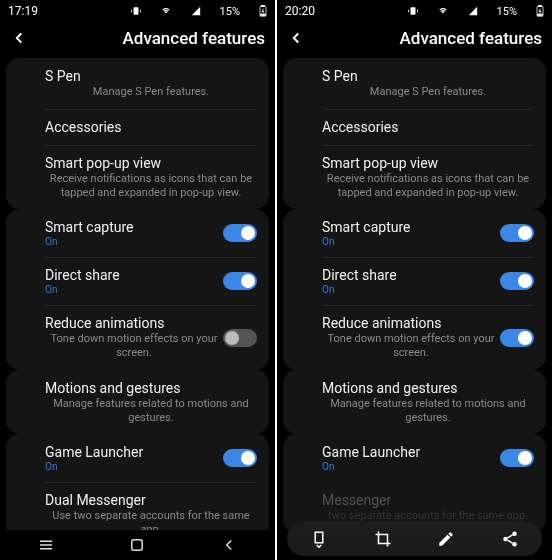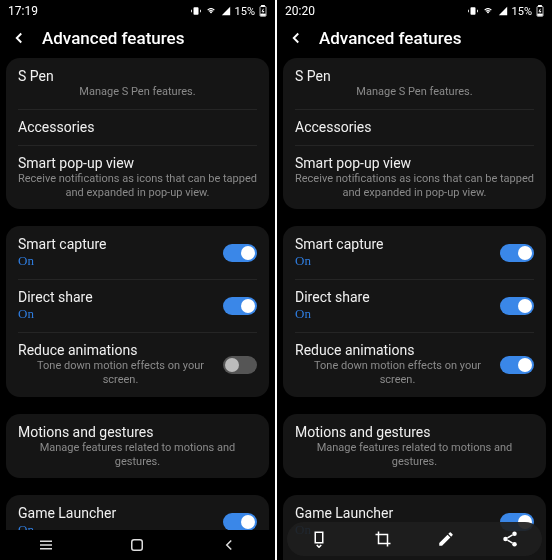--- a/index.html
+++ b/index.html
@@ -28,43 +28,45 @@
     display: flex;
     align-items: center;
     justify-content: space-between;
     padding: 0 8px;
     font-size: 12px;
     color: #fff;
   }
   .status-right {
     display: flex;
     align-items: center;
-    gap: 4px;
+    gap: 19px;
     text-align: right;
   }
   .status-right svg { display: block; }
   .header {
     display: flex;
     align-items: center;
     padding: 6px 10px 10px 10px;
     gap: 14px;
+    justify-content: space-between;
   }
   .header-title {
     font-size: 17px;
     font-weight: 500;
     color: #fff;
   }
   .content {
     padding: 0 6px;
   }
   .card {
     background: #151515;
     border-radius: 14px;
-    margin-bottom: 17px;
+    margin-bottom: 0;
     overflow: hidden;
+    padding-left: 27px;
   }
   .row {
     padding: 10px 12px;
     position: relative;
     display: flex;
     align-items: center;
     justify-content: space-between;
   }
   .row + .row::before {
     content: "";
@@ -84,24 +86,23 @@
     color: #f0f0f0;
   }
   .row-sub {
     font-size: 11px;
     color: #8a8a8a;
     margin-top: 1px;
     line-height: 1.25;
     text-align: center;
   }
   .row-on {
-    font-size: 13px;
+    font-size: 10px;
     color: #2f7de0;
     margin-top: 1px;
-    font-family: Liberation Serif, serif;
   }
   .toggle {
     width: 34px;
     height: 18px;
     border-radius: 9px;
     position: relative;
     flex-shrink: 0;
   }
   .toggle-on {
     background: #3a87e8;

